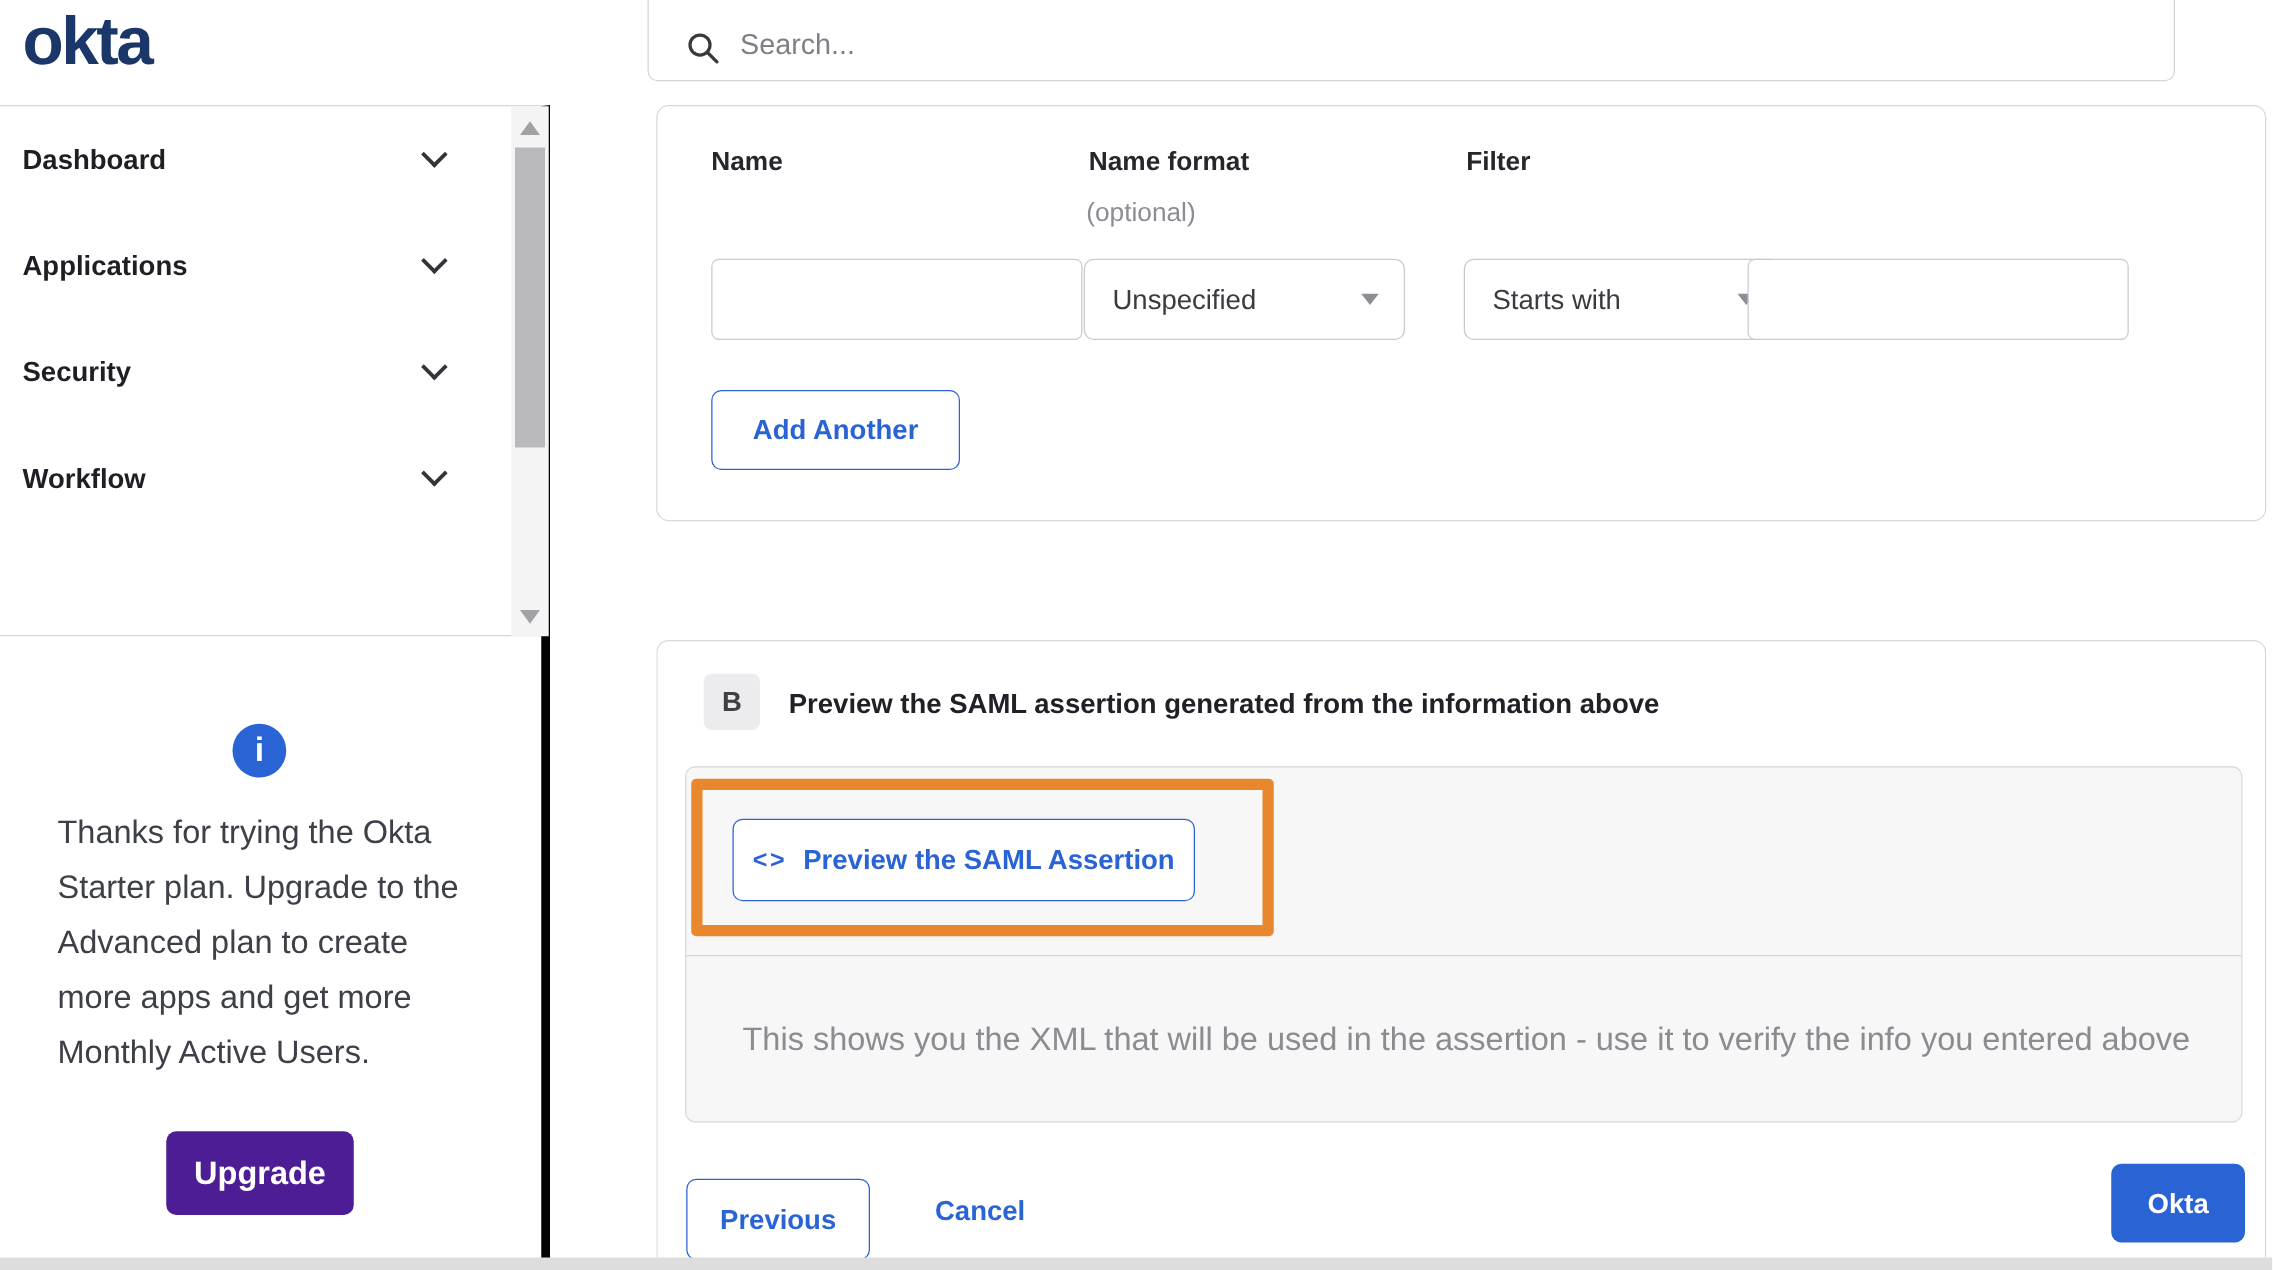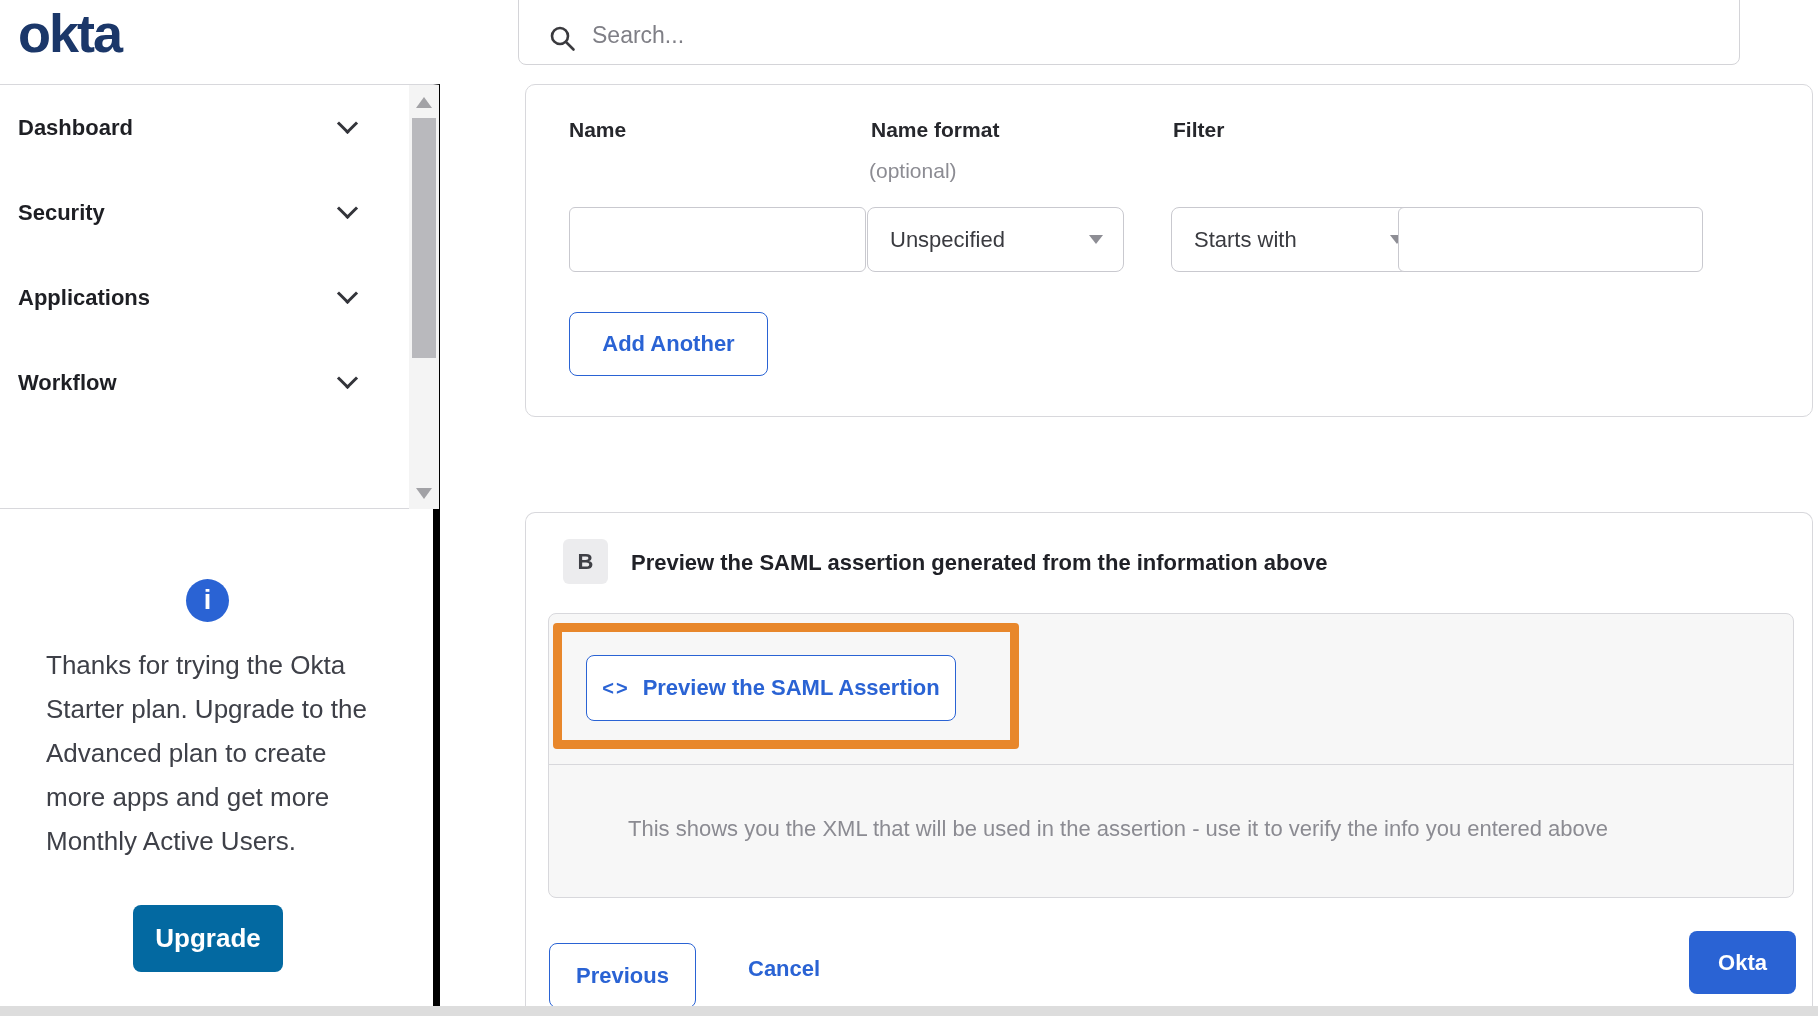--- a/index.html
+++ b/index.html
@@ -56,21 +56,21 @@
     position:absolute; left:186px; top:494px; width:43px; height:43px; border-radius:50%;
     background:#2a63d4; color:#fff; font-size:27px; font-weight:700;
     display:flex; align-items:center; justify-content:center;
   }
   .upgrade-msg {
     position:absolute; left:46px; top:558px; width:338px;
     font-size:26px; line-height:44px; color:#3e4048;
   }
   .upgrade-btn {
     position:absolute; left:133px; top:820px; width:150px; height:67px;
-    background:#0369a1; color:#fff; border:none; border-radius:8px;
+    background:#4c1d95; color:#fff; border:none; border-radius:8px;
     font-size:26px; font-weight:700; font-family:"Liberation Sans", sans-serif; cursor:pointer;
   }
   
   .card-a {
     position:absolute; left:525px; top:84px; width:1288px; height:333px;
     border:1.5px solid #d8d8dc; border-radius:10px; background:#fff;
   }
   .col-label { position:absolute; top:33px; font-size:21px; font-weight:700; color:#26272c; }
   .col-label.c0 { left:43px; } .col-label.c1 { left:345px; } .col-label.c2 { left:647px; }
   .col-hint { position:absolute; left:343px; top:74px; font-size:21px; color:#8c8c93; }
@@ -110,21 +110,21 @@
   .preview-panel {
     position:absolute; left:22px; top:100px; width:1246px; height:285px;
     background:#f7f7f7; border:1px solid #d8d8dc; border-radius:8px;
   }
   .panel-row1 { position:absolute; left:0; top:0; width:100%; height:151px; border-bottom:1px solid #d8d8dc; }
   .preview-btn {
     position:absolute; left:37px; top:41px; width:370px; height:66px;
     display:flex; align-items:center; justify-content:center; gap:13px;
   }
   .code-glyph { font-size:20px; font-weight:700; letter-spacing:2px; }
-  .panel-desc { position:absolute; left:45px; top:202px; width:1170px; font-size:22px; color:#8b8b92;margin-left:34px; }
+  .panel-desc { position:absolute; left:45px; top:202px; width:1170px; font-size:26px; color:#8b8b92; }
   .orange-box {
     position:absolute; left:4px; top:9px; width:466px; height:126px;
     border:9px solid #e8872b; border-radius:4px; pointer-events:none;
   }
   
   .prev-btn { position:absolute; left:23px; top:430px; width:147px; height:65px; }
   .cancel-link {
     position:absolute; left:222px; top:443px; background:none; border:none;
     font-size:22px; font-weight:700; color:#2a63d4; cursor:pointer;
     font-family:"Liberation Sans", sans-serif;
@@ -150,25 +150,25 @@
     <input type="text" placeholder="Search..." style="">
   </div>
 
   <div class="sidebar">
     <div class="nav">
       <div class="nav-item">
         <span>Dashboard</span>
         <span class="chev"></span>
       </div>
       <div class="nav-item">
+        <span>Applications</span>
+        <span class="chev"></span>
+      </div>
+      <div class="nav-item">
         <span>Security</span>
-        <span class="chev"></span>
-      </div>
-      <div class="nav-item">
-        <span>Applications</span>
         <span class="chev"></span>
       </div>
       <div class="nav-item">
         <span>Workflow</span>
         <span class="chev"></span>
       </div>
     </div>
     <div class="scrollbar">
       <span class="tri-up"></span>
       <span class="thumb"></span>

